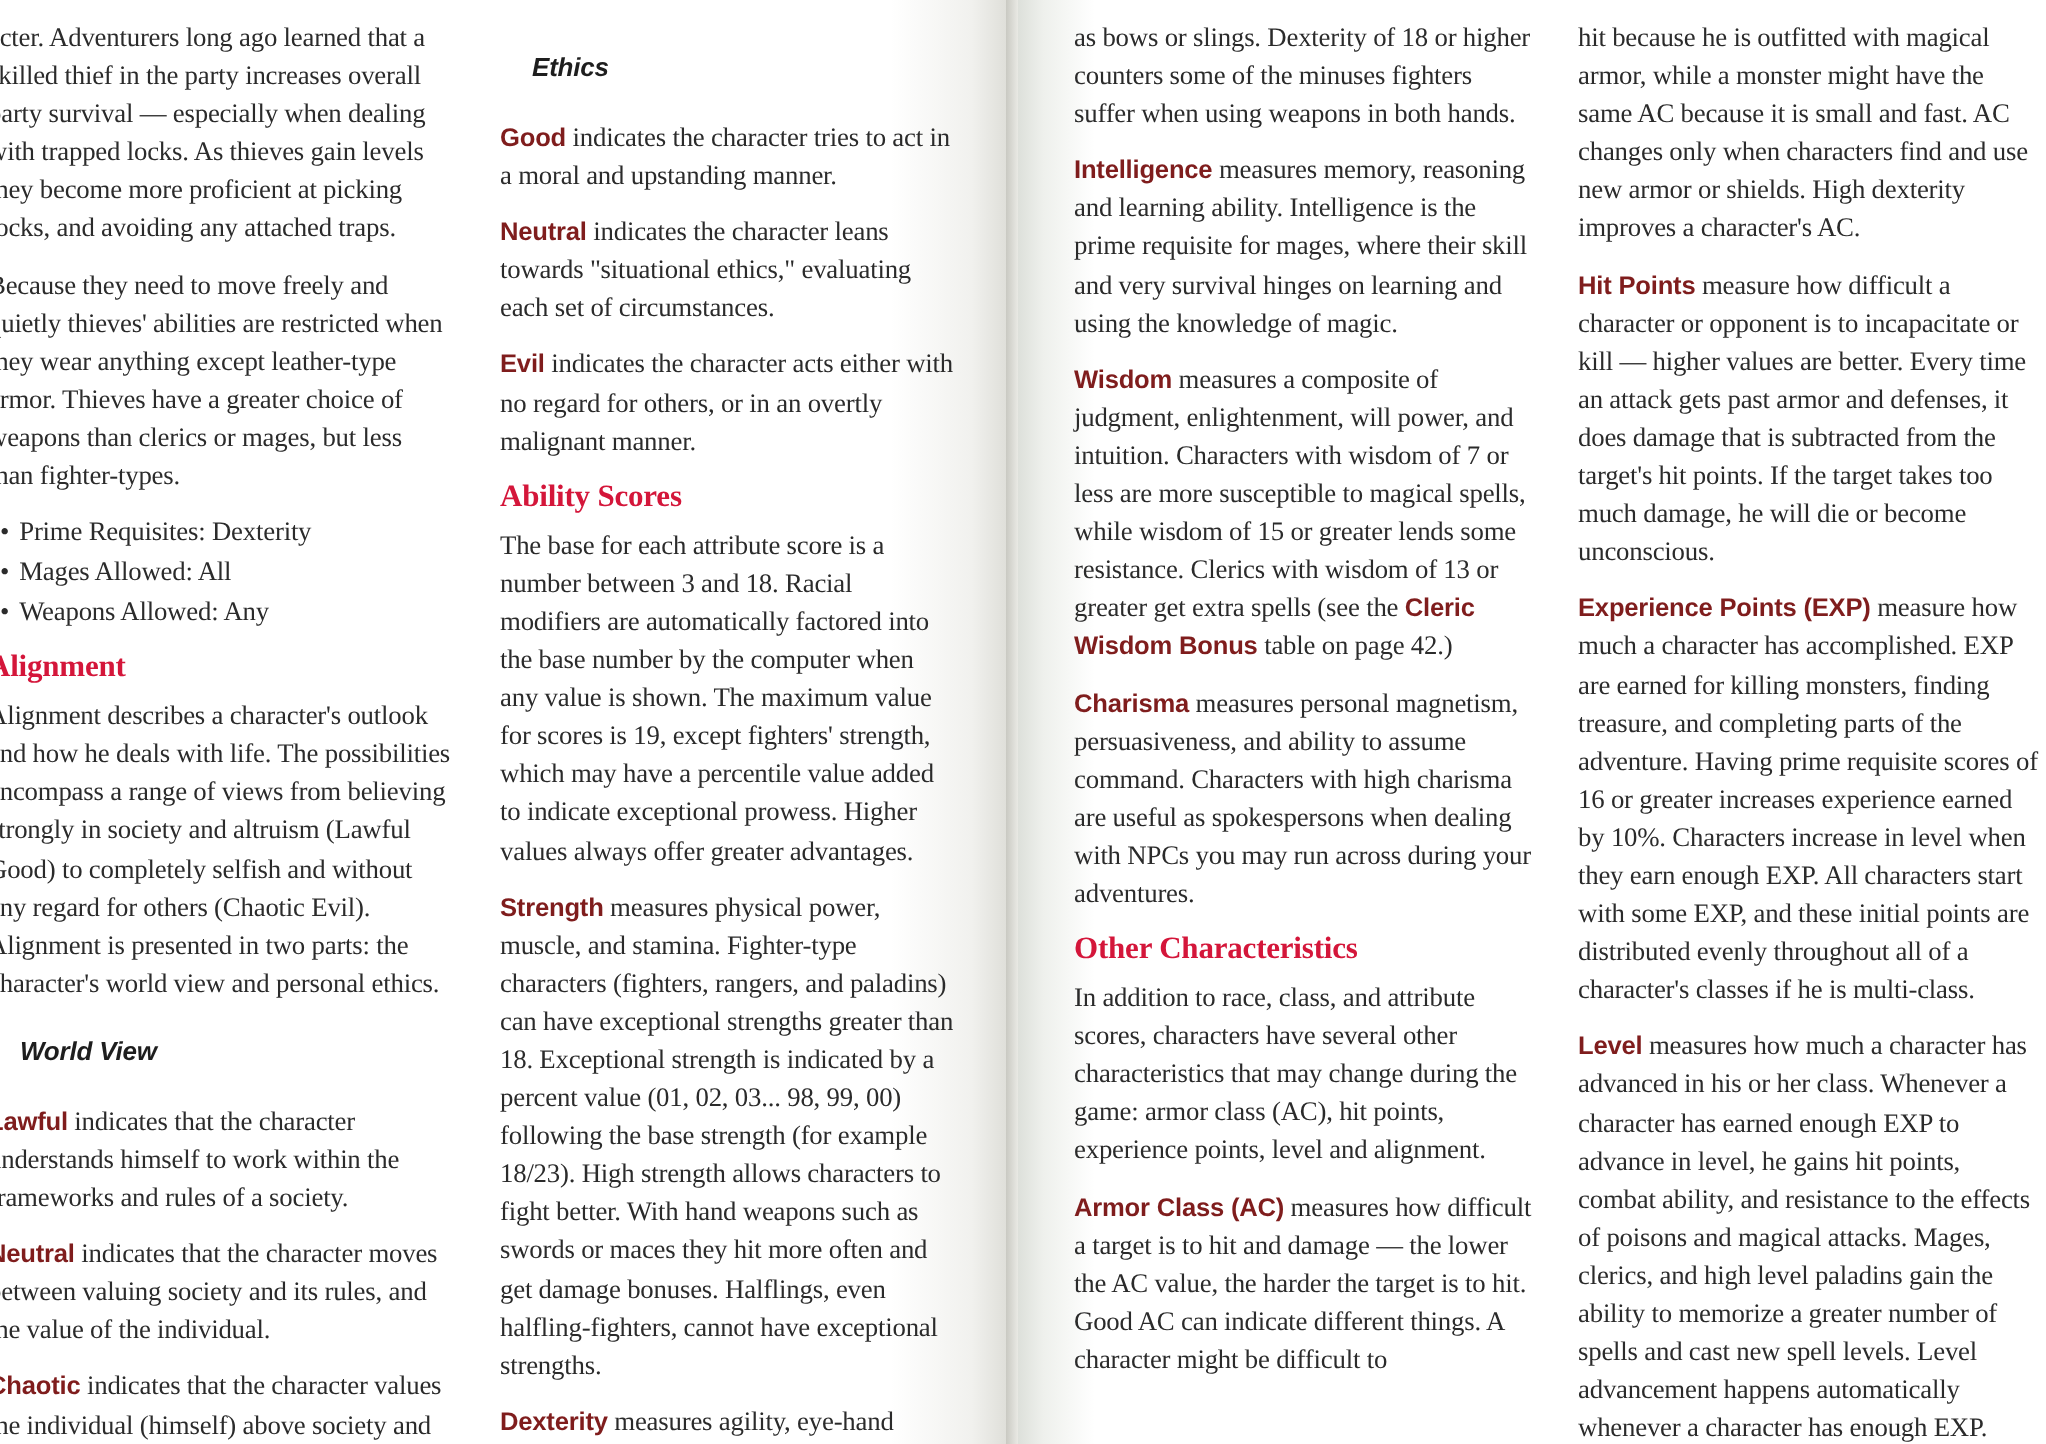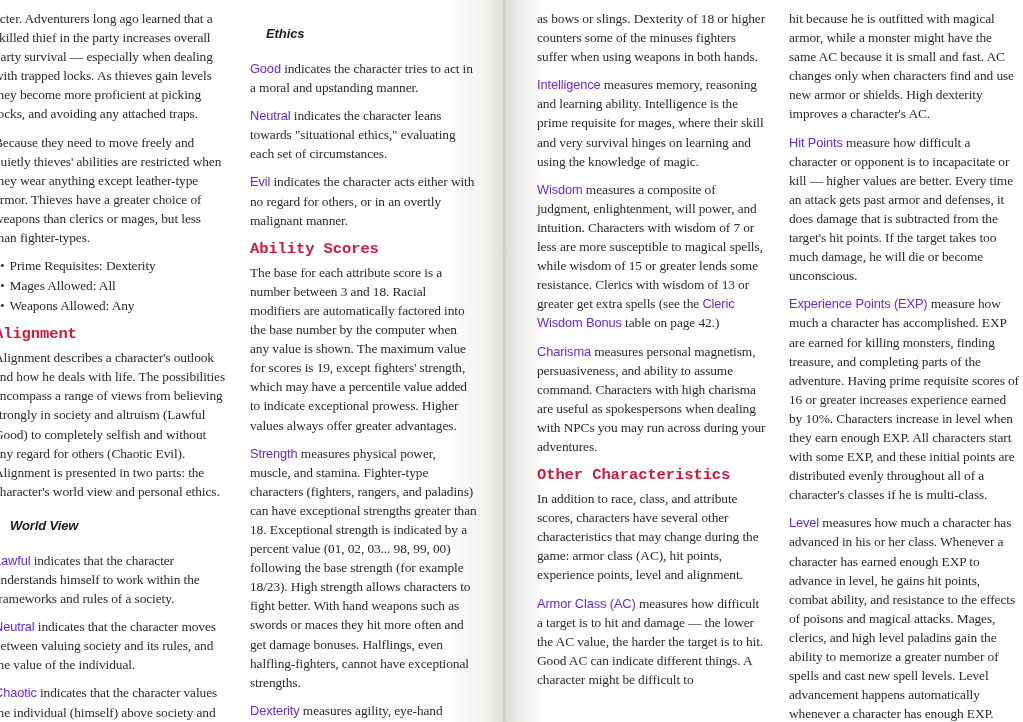--- a/index.html
+++ b/index.html
@@ -19,28 +19,28 @@
   .col {
     position:absolute; top:0; font-size:13.4px; line-height:19.1px;
     letter-spacing:-0.1px;
   }
   .col p { margin:0 0 9px 0; }
   .col1 { left:-6px; width:232px; top:9px; }
   .col2 { left:250px; width:228px; top:9px; }
   .col3 { left:537px; width:230px; top:9px; }
   .col4 { left:789px; width:232px; top:9px; }
   .red-heading {
-    font-family:Liberation Mono, monospace;
+    font-family:Liberation Serif, serif;
     font-weight:bold; color:#d4163a; font-size:15.5px; margin:8px 0 4px 0; line-height:20px;
   }
   .sub-heading {
     font-family:"Liberation Sans","DejaVu Sans",sans-serif;
     font-weight:bold; font-style:italic; color:#1e1e1e; font-size:13px; margin:16px; line-height:18px;
   }
-  .term { font-family:"Liberation Sans","DejaVu Sans",sans-serif; font-weight:normal; color:#6d28d9; font-size:12.8px; }
+  .term { font-family:"Liberation Sans","DejaVu Sans",sans-serif; font-weight:bold; color:#7f1d1d; font-size:12.8px; }
   ul.bullets { list-style:none; margin:0 0 6px 0; padding:0; }
   ul.bullets li { padding-left:6px; line-height:20px; }
   ul.bullets li .dot { margin-right:5px; }
 </style>
 </head>
 <body>
 
 <div class="spread">
   <div class="page left"></div>
   <div class="page right"></div>

